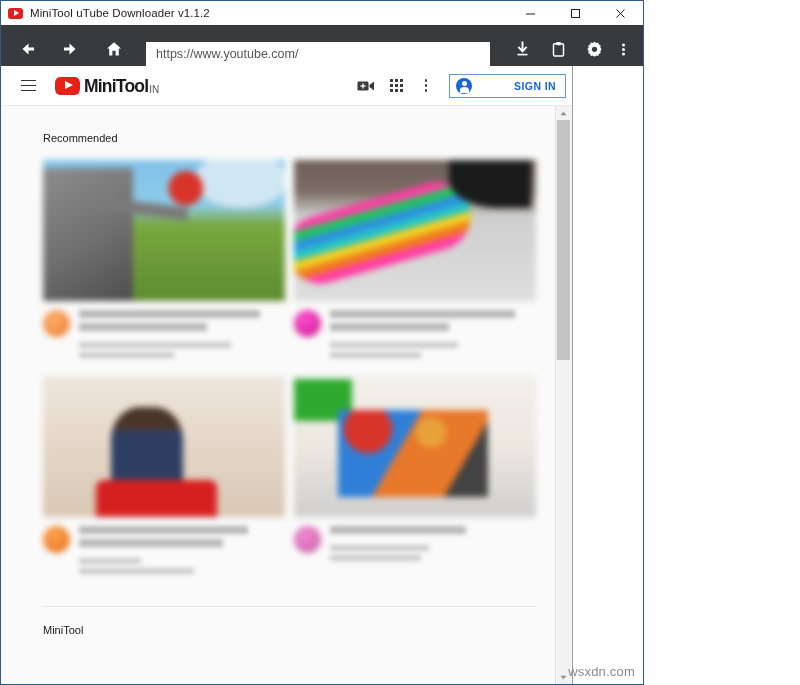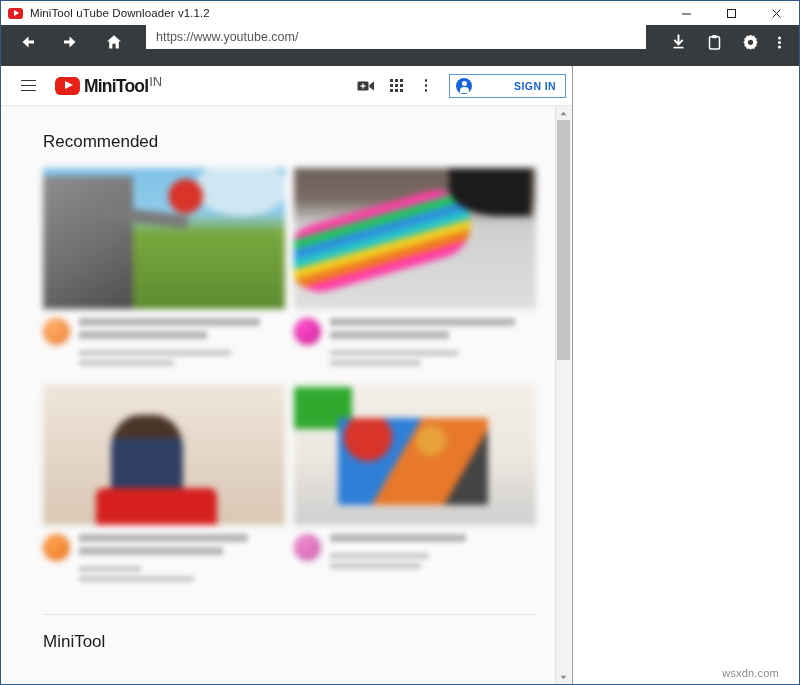--- a/index.html
+++ b/index.html
@@ -12,21 +12,21 @@
     background: #ffffff;
     font-family: "Liberation Sans", sans-serif;
     overflow: hidden;
     position: relative;
   }
 
   
   .app-window {
     position: absolute;
     left: 0; top: 0;
-    width: 800px; height: 685px;
+    width: 644px; height: 685px;
     border: 1px solid #2e5c8a;
     box-sizing: border-box;
     background: #be185d;
     display: flex;
     flex-direction: column;
   }
 
   
   .titlebar {
     height: 24px;
@@ -80,21 +80,21 @@
     color: #202020;
     font-size: 11px;
   }
   .win-btn svg { display: block; }
 
   
   .browser-toolbar {
     height: 41px;
     background: #373b3e;
     display: flex;
-    align-items: flex-start;
+    align-items: flex-end;
     flex: 0 0 auto;
     padding: 0 9px 0 10px;
     box-sizing: border-box;
   }
   .nav-btn {
     width: 34px;
     height: 34px;
     display: flex;
     align-items: center;
     justify-content: center;
@@ -203,25 +203,25 @@
     border-bottom: 4.5px solid transparent;
   }
   .yt-logo-text {
     font-size: 17.5px;
     font-weight: bold;
     color: #1a1a1a;
     letter-spacing: -0.8px;
     line-height: 20px;
   }
   .yt-logo-sup {
-    font-size: 13px;
+    font-size: 10px;
     color: #555555;
     line-height: 10px;
     margin-left: 1px;
-    margin-top: 1px;
+    margin-top: 9px;
     font-weight: normal;
   }
 
   .search-wrap {
     display: flex;
     align-items: stretch;
     flex: 0 0 auto;
     width: 188px;
     height: 25px;
   }
@@ -327,21 +327,21 @@
     flex: 1 1 auto;
     overflow: hidden;
     position: relative;
     background: #fafafa;
     padding: 0 0 0 0;
   }
   .yt-scroll-inner {
     padding: 0 36px 0 42px;
   }
   .section-title {
-    font-size: 17px;
+    font-size: 11px;
     color: #1a1a1a;
     padding: 26px 0 16px 0;
     font-weight: normal;
     margin: 0;
   }
   .section-title.trending { padding: 17px 0 0 0; }
 
   .video-grid {
     display: grid;
     grid-template-columns: 1fr 1fr;
@@ -504,23 +504,23 @@
   .sb-track { flex: 1 1 auto; position: relative; }
   .sb-thumb {
     position: absolute;
     left: 1px; right: 1px; top: 0;
     height: 240px;
     background: #c4c4c4;
   }
 
   .watermark {
     position: absolute;
-    right: 20px;
+    right: 8px;
     bottom: 5px;
-    font-size: 11px;
+    font-size: 13px;
     color: #8a8a8a;
     letter-spacing: 0.2px;
     margin-left: 39px;
   }
 </style>
 </head>
 <body>
 
 <div class="app-window">
 

